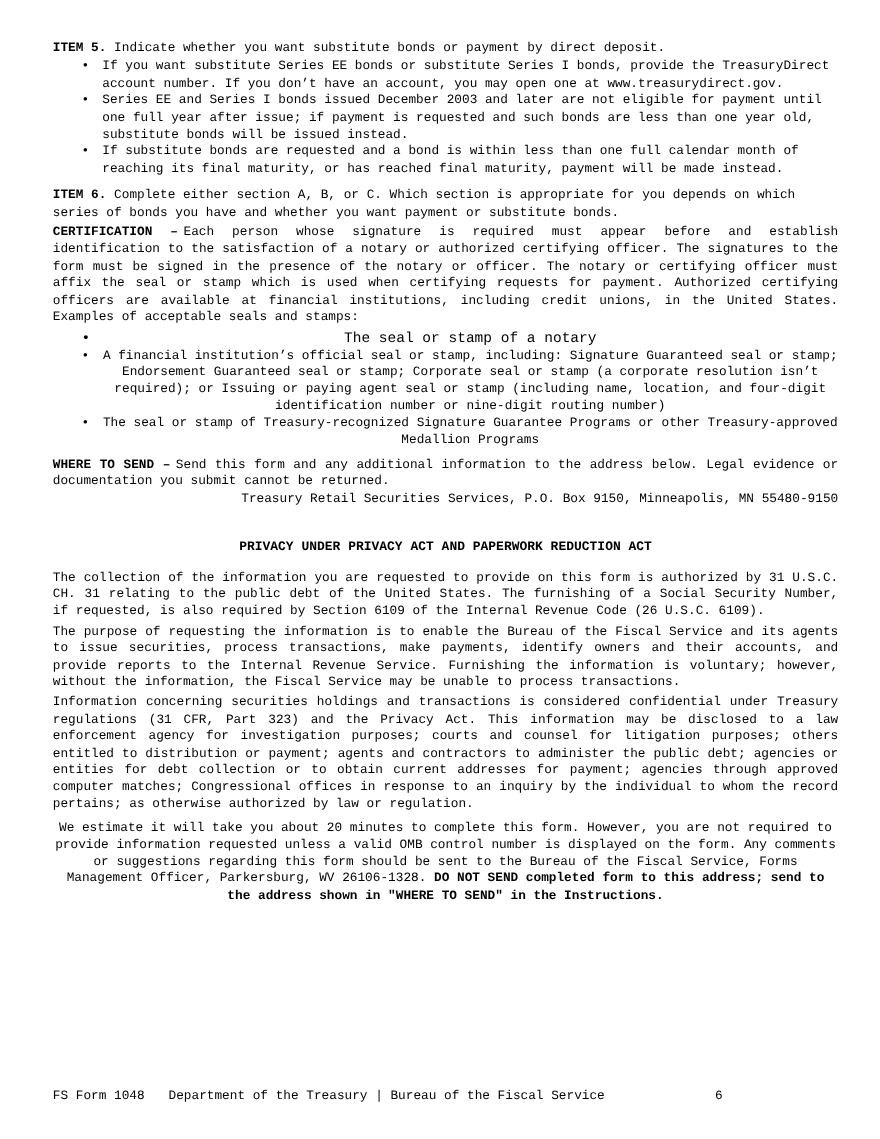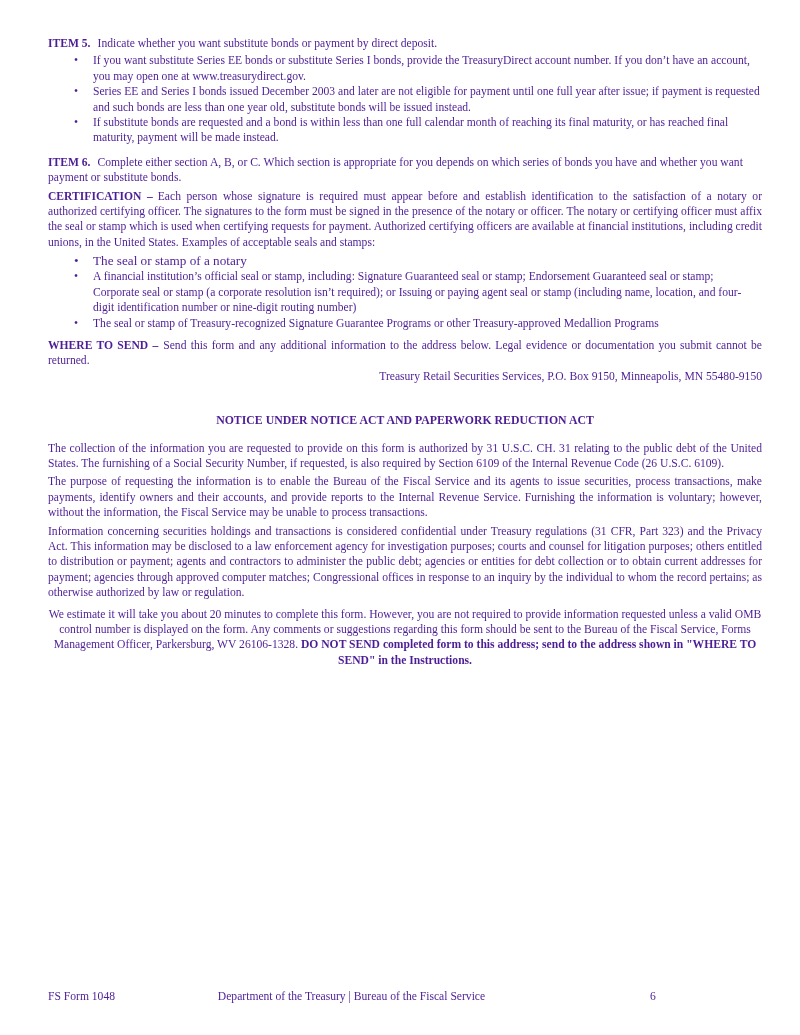--- a/index.html
+++ b/index.html
@@ -5,22 +5,22 @@
   html, body {
     margin: 0;
     padding: 0;
     background: #ffffff;
   }
   .page {
     position: relative;
     width: 800px;
     height: 1035px;
     background: #ffffff;
-    font-family: Liberation Serif, serif;
-    color: #4c1d95;
+    font-family: Liberation Mono, monospace;
+    color: #000000;
     overflow: hidden;
   }
   .content {
     position: absolute;
     top: 36px;
     left: 48px;
     width: 714px;
   }
   p {
     margin: 0;
@@ -47,21 +47,21 @@
     position: absolute;
     left: 26px;
     top: 0;
   }
   ul.bullets li.big {
     font-size: 13.2px;
     line-height: 17px;
   }
   .item6 { margin-top: 9px; }
   .cert { margin-top: 3px; }
-  .cert-bullets { margin-top: 0; }
+  .cert-bullets { margin-top: 0; text-align: center; }
   .where { margin-top: 7px; }
   .address { margin-top: 0; text-align: right; }
   .notice-heading {
     margin: 29px 0 0 0;
     font-size: 11.8px;
     line-height: 15.4px;
     font-weight: bold;
     text-align: center;
   }
   .p1 { margin-top: 12px; }
@@ -105,21 +105,21 @@
     <ul class="bullets cert-bullets">
       <li class="big">The seal or stamp of a notary</li>
       <li>A financial institution’s official seal or stamp, including:  Signature Guaranteed seal or stamp; Endorsement Guaranteed seal or stamp; Corporate seal or stamp (a corporate resolution isn’t required); or Issuing or paying agent seal or stamp (including name, location, and four-digit identification number or nine-digit routing number)</li>
       <li>The seal or stamp of Treasury-recognized Signature Guarantee Programs or other Treasury-approved Medallion Programs</li>
     </ul>
 
     <p class="dash-lead just where"><strong>WHERE TO SEND –</strong><span>Send this form and any additional information to the address below.  Legal evidence or documentation you submit cannot be returned.</span></p>
 
     <p class="address">Treasury Retail Securities Services, P.O. Box 9150, Minneapolis, MN 55480-9150</p>
 
-    <p class="notice-heading">NOTICE UNDER NOTICE ACT AND PAPERWORK REDUCTION ACT</p>
+    <p class="notice-heading">PRIVACY UNDER PRIVACY ACT AND PAPERWORK REDUCTION ACT</p>
 
     <p class="just p1">The collection of the information you are requested to provide on this form is authorized by 31 U.S.C. CH. 31 relating to the public debt of the United States.  The furnishing of a Social Security Number, if requested, is also required by Section 6109 of the Internal Revenue Code (26 U.S.C. 6109).</p>
     <p class="just pp">The purpose of requesting the information is to enable the Bureau of the Fiscal Service and its agents to issue securities, process transactions, make payments, identify owners and their accounts, and provide reports to the Internal Revenue Service.  Furnishing the information is voluntary; however, without the information, the Fiscal Service may be unable to process transactions.</p>
     <p class="just pp">Information concerning securities holdings and transactions is considered confidential under Treasury regulations (31 CFR, Part 323) and the Privacy Act.  This information may be disclosed to a law enforcement agency for investigation purposes; courts and counsel for litigation purposes; others entitled to distribution or payment; agents and contractors to administer the public debt; agencies or entities for debt collection or to obtain current addresses for payment; agencies through approved computer matches; Congressional offices in response to an inquiry by the individual to whom the record pertains; as otherwise authorized by law or regulation.</p>
 
     <p class="p4"><span>We estimate it will take you about 20 minutes to complete this form.  However, you are not required to provide information requested unless a valid OMB control number is displayed on the form.  Any comments or suggestions regarding this form should be sent to the Bureau of the Fiscal Service, Forms Management Officer, Parkersburg, WV 26106-1328.  </span><strong>DO NOT SEND completed form to this address; send to the address shown in "WHERE TO SEND" in the Instructions.</strong></p>
 
   </div>
 
   <div class="footer">

